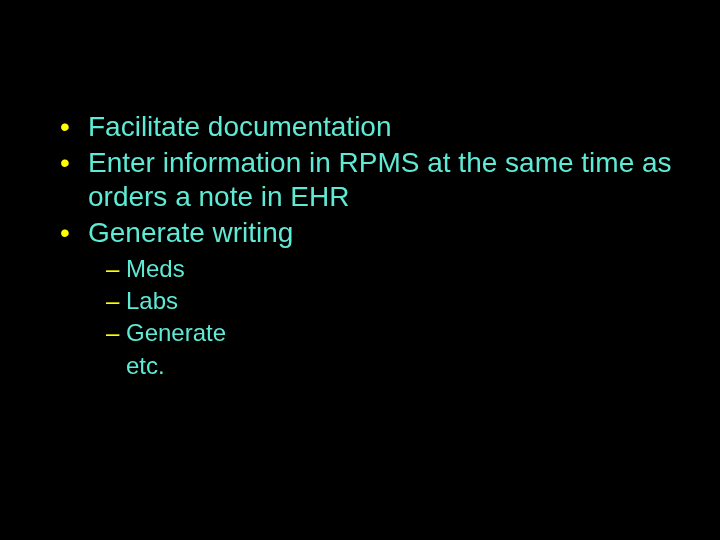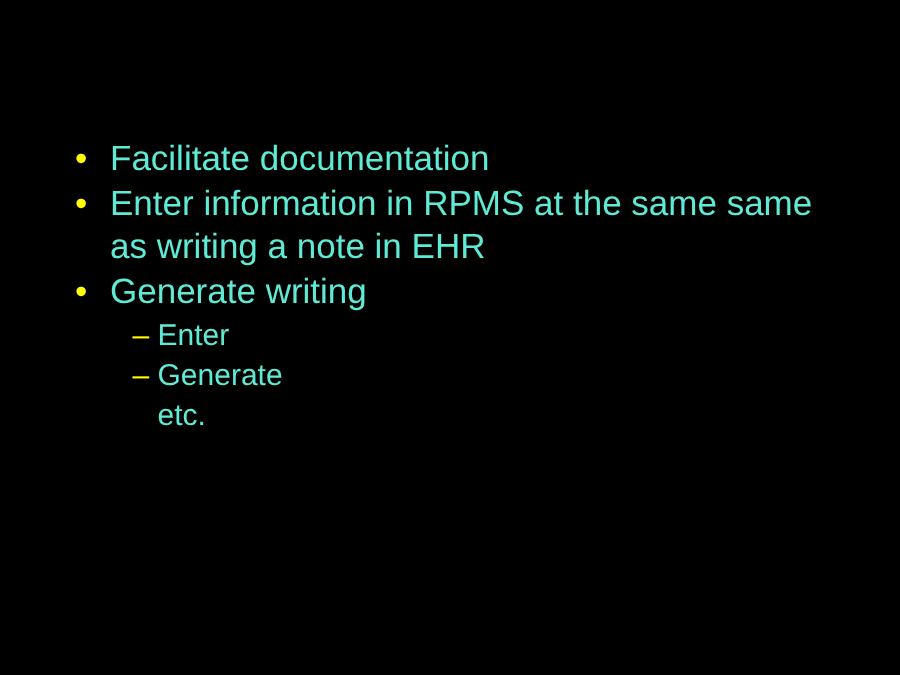--- a/index.html
+++ b/index.html
@@ -72,27 +72,30 @@
 </head>
 <body>
 
 <div class="slide">
   <div class="content">
     <ul class="level1">
       <li>
         <span>Facilitate documentation</span>
       </li>
       <li>
-        <span>Enter information in RPMS at the same same as writing a note in EHR</span>
+        <span>Enter information in RPMS at the same time as orders a note in EHR</span>
       </li>
       <li>
         <span>Generate writing</span>
         <ul class="level2">
           <li>
-            <span>Enter</span>
+            <span>Meds</span>
+          </li>
+          <li>
+            <span>Labs</span>
           </li>
           <li>
             <span>Generate</span>
           </li>
         </ul>
         <div class="continuation">etc.</div>
       </li>
     </ul>
   </div>
 </div>

